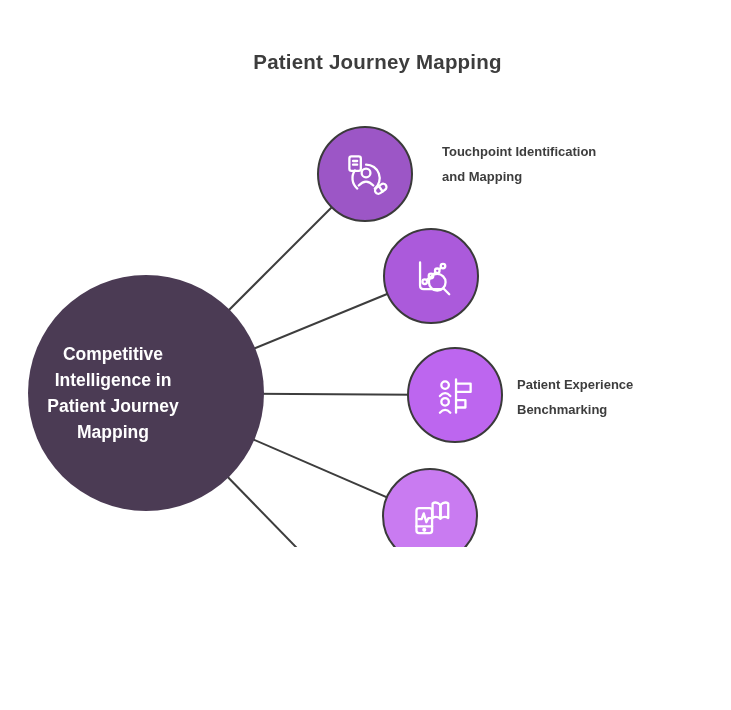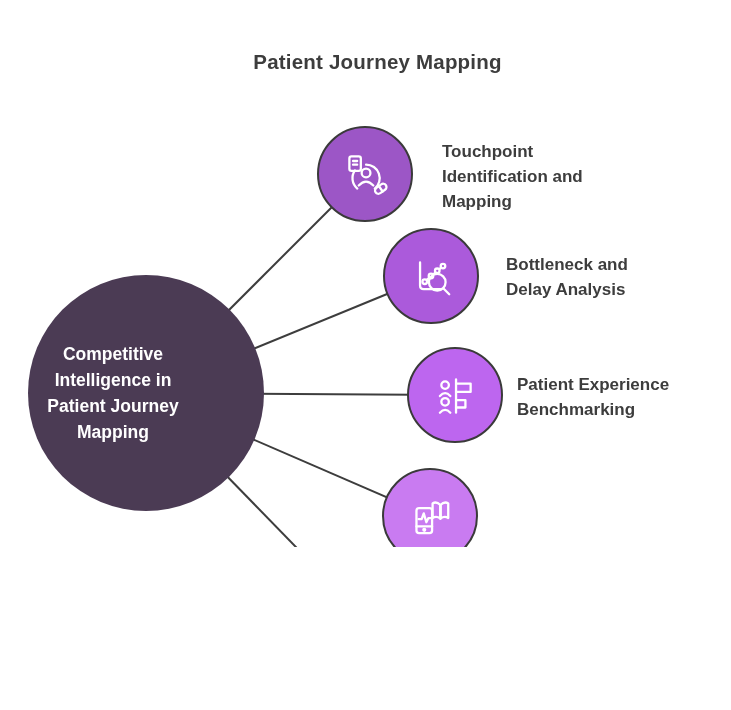--- a/index.html
+++ b/index.html
@@ -47,21 +47,21 @@
     display:flex;align-items:center;justify-content:center;
   }
   .node svg{display:block;}
   .node-1{left:317px;top:126px;}
   .node-2{left:383px;top:228px;}
   .node-3{left:407px;top:347px;}
   .node-4{left:382px;top:468px;}
   .node-5{left:317px;top:570px;}
   .node-label{
     position:absolute;
-    font-size:17px;
+    font-size:13px;
     font-weight:700;
     line-height:25px;
     z-index:1;
   }
   .label-1{left:442px;top:139px;width:170px;}
   .label-2{left:506px;top:252px;width:160px;}
   .label-3{left:517px;top:372px;width:176px;}
   .label-4{left:505px;top:493px;width:186px;}
   .label-5{left:442px;top:595px;width:176px;}
   .logo{
@@ -117,21 +117,20 @@
       <path d="M13.5 11 V33 Q13.5 36.5 17 36.5 H33"></path>
       <path d="M18 29.5 L35.5 14.5"></path>
       <circle cx="18" cy="29.5" r="2.2" fill="#AB5ADB"></circle>
       <circle cx="24" cy="24" r="2.2" fill="#AB5ADB"></circle>
       <circle cx="30" cy="19" r="2.2" fill="#AB5ADB"></circle>
       <circle cx="35.5" cy="14.5" r="2.2" fill="#AB5ADB"></circle>
       <circle cx="30" cy="30" r="8"></circle>
       <line x1="36" y1="36" x2="41.5" y2="41.5"></line>
     </svg>
   </div>
-  <div class="node-label label-2">Bottleneck and Delay Analysis</div>
 
   <div class="node node-3" style="background-color: rgb(189, 102, 239);">
     <svg width="50" height="50" viewBox="0 0 48 48" fill="none" stroke-width="2.2" stroke-linecap="round" stroke-linejoin="round" stroke="#ffffff">
       <line x1="25" y1="9" x2="25" y2="41"></line>
       <path d="M25 13 H39 V21 H25"></path>
       <path d="M25 29 H34 V36 H25"></path>
       <circle cx="14.5" cy="14.5" r="3.6"></circle>
       <path d="M9.5 25 Q14.5 19.5 19.5 25"></path>
       <circle cx="14.5" cy="30.5" r="3.6"></circle>
       <path d="M9.5 41 Q14.5 35.5 19.5 41"></path>

